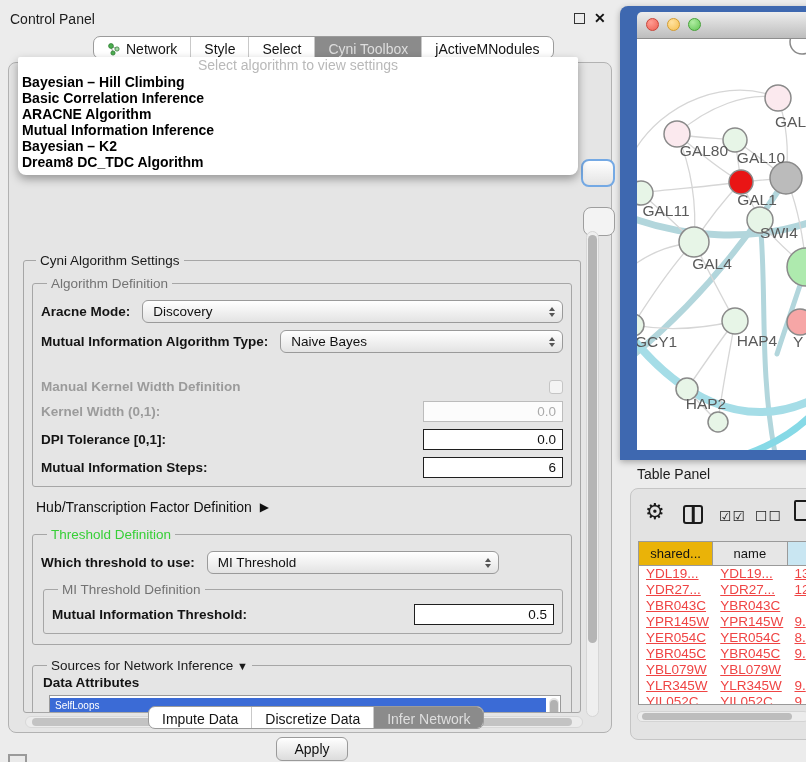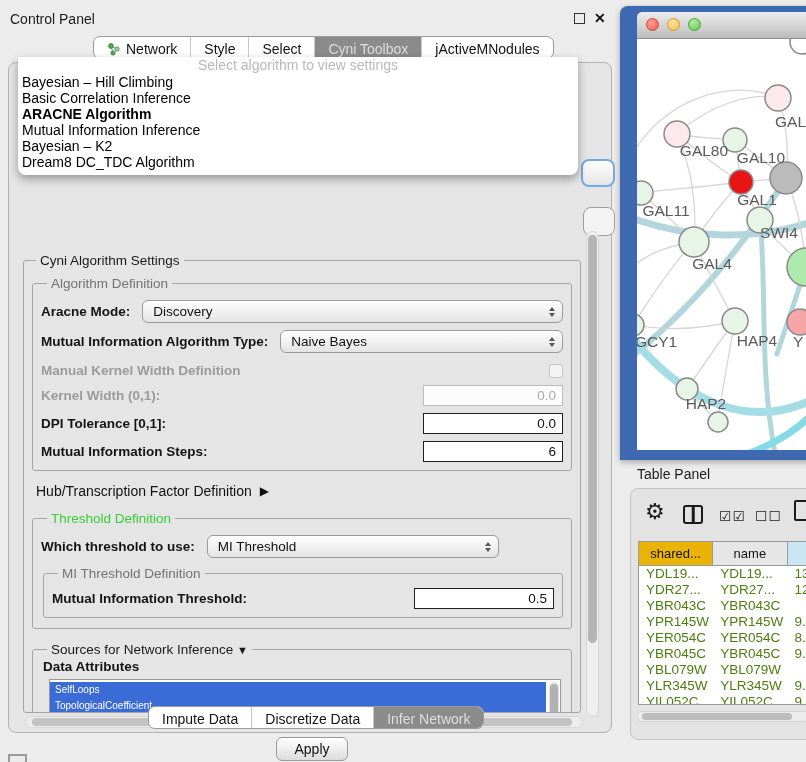--- a/index.html
+++ b/index.html
@@ -42,21 +42,21 @@
   .hscroll { position:absolute; left:16px; top:653px; width:558px; height:12px;
     background:#ececec; border:1px solid #d8d8d8; border-radius:6px; z-index:3; }
   .hthumb { position:absolute; left:6px; top:1px; width:540px; height:8px;
     background:#c3c3c3; border-radius:4px; }
 
   
   .popup { position:absolute; left:18px; top:57px; width:560px; height:118px;
     background:#fff; border-radius:2px 2px 8px 8px; box-shadow:0 4px 10px rgba(0,0,0,.35);
     z-index:30; font-size:14px; }
   .dd-header { text-align:center; color:#b9b9b9; height:17px; line-height:17px; }
-  .dd-item { height:16px; line-height:16px; padding-left:4px; color:#000; white-space:nowrap; }
+  .dd-item { height:16px; line-height:16px; padding-left:4px; color:#000; white-space:nowrap;font-weight:bold; }
   .dd-bold { font-weight:bold; }
 
   
   fieldset { border:1px solid #a6a6a6; border-radius:3px; background:transparent; }
   legend { font-size:13.5px; color:#1a1a1a; padding:0 4px; margin-left:6px; white-space:nowrap; }
   legend.blue { color:#737373; }
   legend.green { color:#37cf37; }
 
   #cyni-fs { position:absolute; left:14px; top:190px; width:558px; height:460px;
     overflow:hidden; padding:2px 6px; }
@@ -136,21 +136,21 @@
   .tp-table { position:absolute; left:7px; top:52px; width:200px; background:#fff;
     border:1px solid #9a9a9a; }
   .tp-head { display:flex; height:24px; border-bottom:1px solid #9a9a9a; }
   .tp-th { font-size:13px; color:#141414; display:flex; align-items:center;
     justify-content:center; border-right:1px solid #9a9a9a; }
   .tp-th.c0 { width:75px; background:#eab308; }
   .tp-th.c1 { width:75px; background:#e6e6e6; }
   .tp-th.c2 { width:50px; background:#c9e6f2; }
   .tp-rows { height:138px; overflow:hidden; }
   .tp-tr { display:flex; height:16px; }
-  .tp-td { font-size:13.5px; color:#4d7c0f; padding-left:7px; line-height:16px; white-space:nowrap; overflow:hidden; }
+  .tp-td { font-size:13.5px; color:#ef4444; padding-left:7px; line-height:16px; white-space:nowrap; overflow:hidden;text-decoration:underline; }
   .tp-col0 { width:75px; } .tp-col1 { width:75px; } .tp-col2 { width:50px; }
   .tp-hscroll { position:absolute; left:6px; top:222px; width:172px; height:11px;
     background:#ececec; border:1px solid #d4d4d4; border-radius:5px; }
   .tp-hthumb { position:absolute; left:4px; top:1px; width:150px; height:7px;
     background:#bdbdbd; border-radius:4px; }
 
   .corner-box { position:absolute; left:8px; top:754px; width:19px; height:14px;
     border:2px solid #9a9a9a; background:#eaeaea; }
 
   .net-tab-icon { width:14px; height:13px; }
@@ -223,21 +223,21 @@
           <span class="flabel">Mutual Information Algorithm Type:</span>
           <div class="combo">
             <span>Naive Bayes</span>
             <span class="spin">
                 <i class="up"></i>
                 <i class="dn"></i>
               </span>
           </div>
         </div>
 
-        <div class="frow" style="margin-top:10px;">
+        <div class="frow" style="margin-top:26px;">
           <span class="flabel dim">Manual Kernel Width Definition</span>
           <span class="checkbox"></span>
         </div>
 
         <div class="frow">
           <span class="flabel dim">Kernel Width (0,1):</span>
           <div class="numfield dim">0.0</div>
         </div>
 
         <div class="frow">

